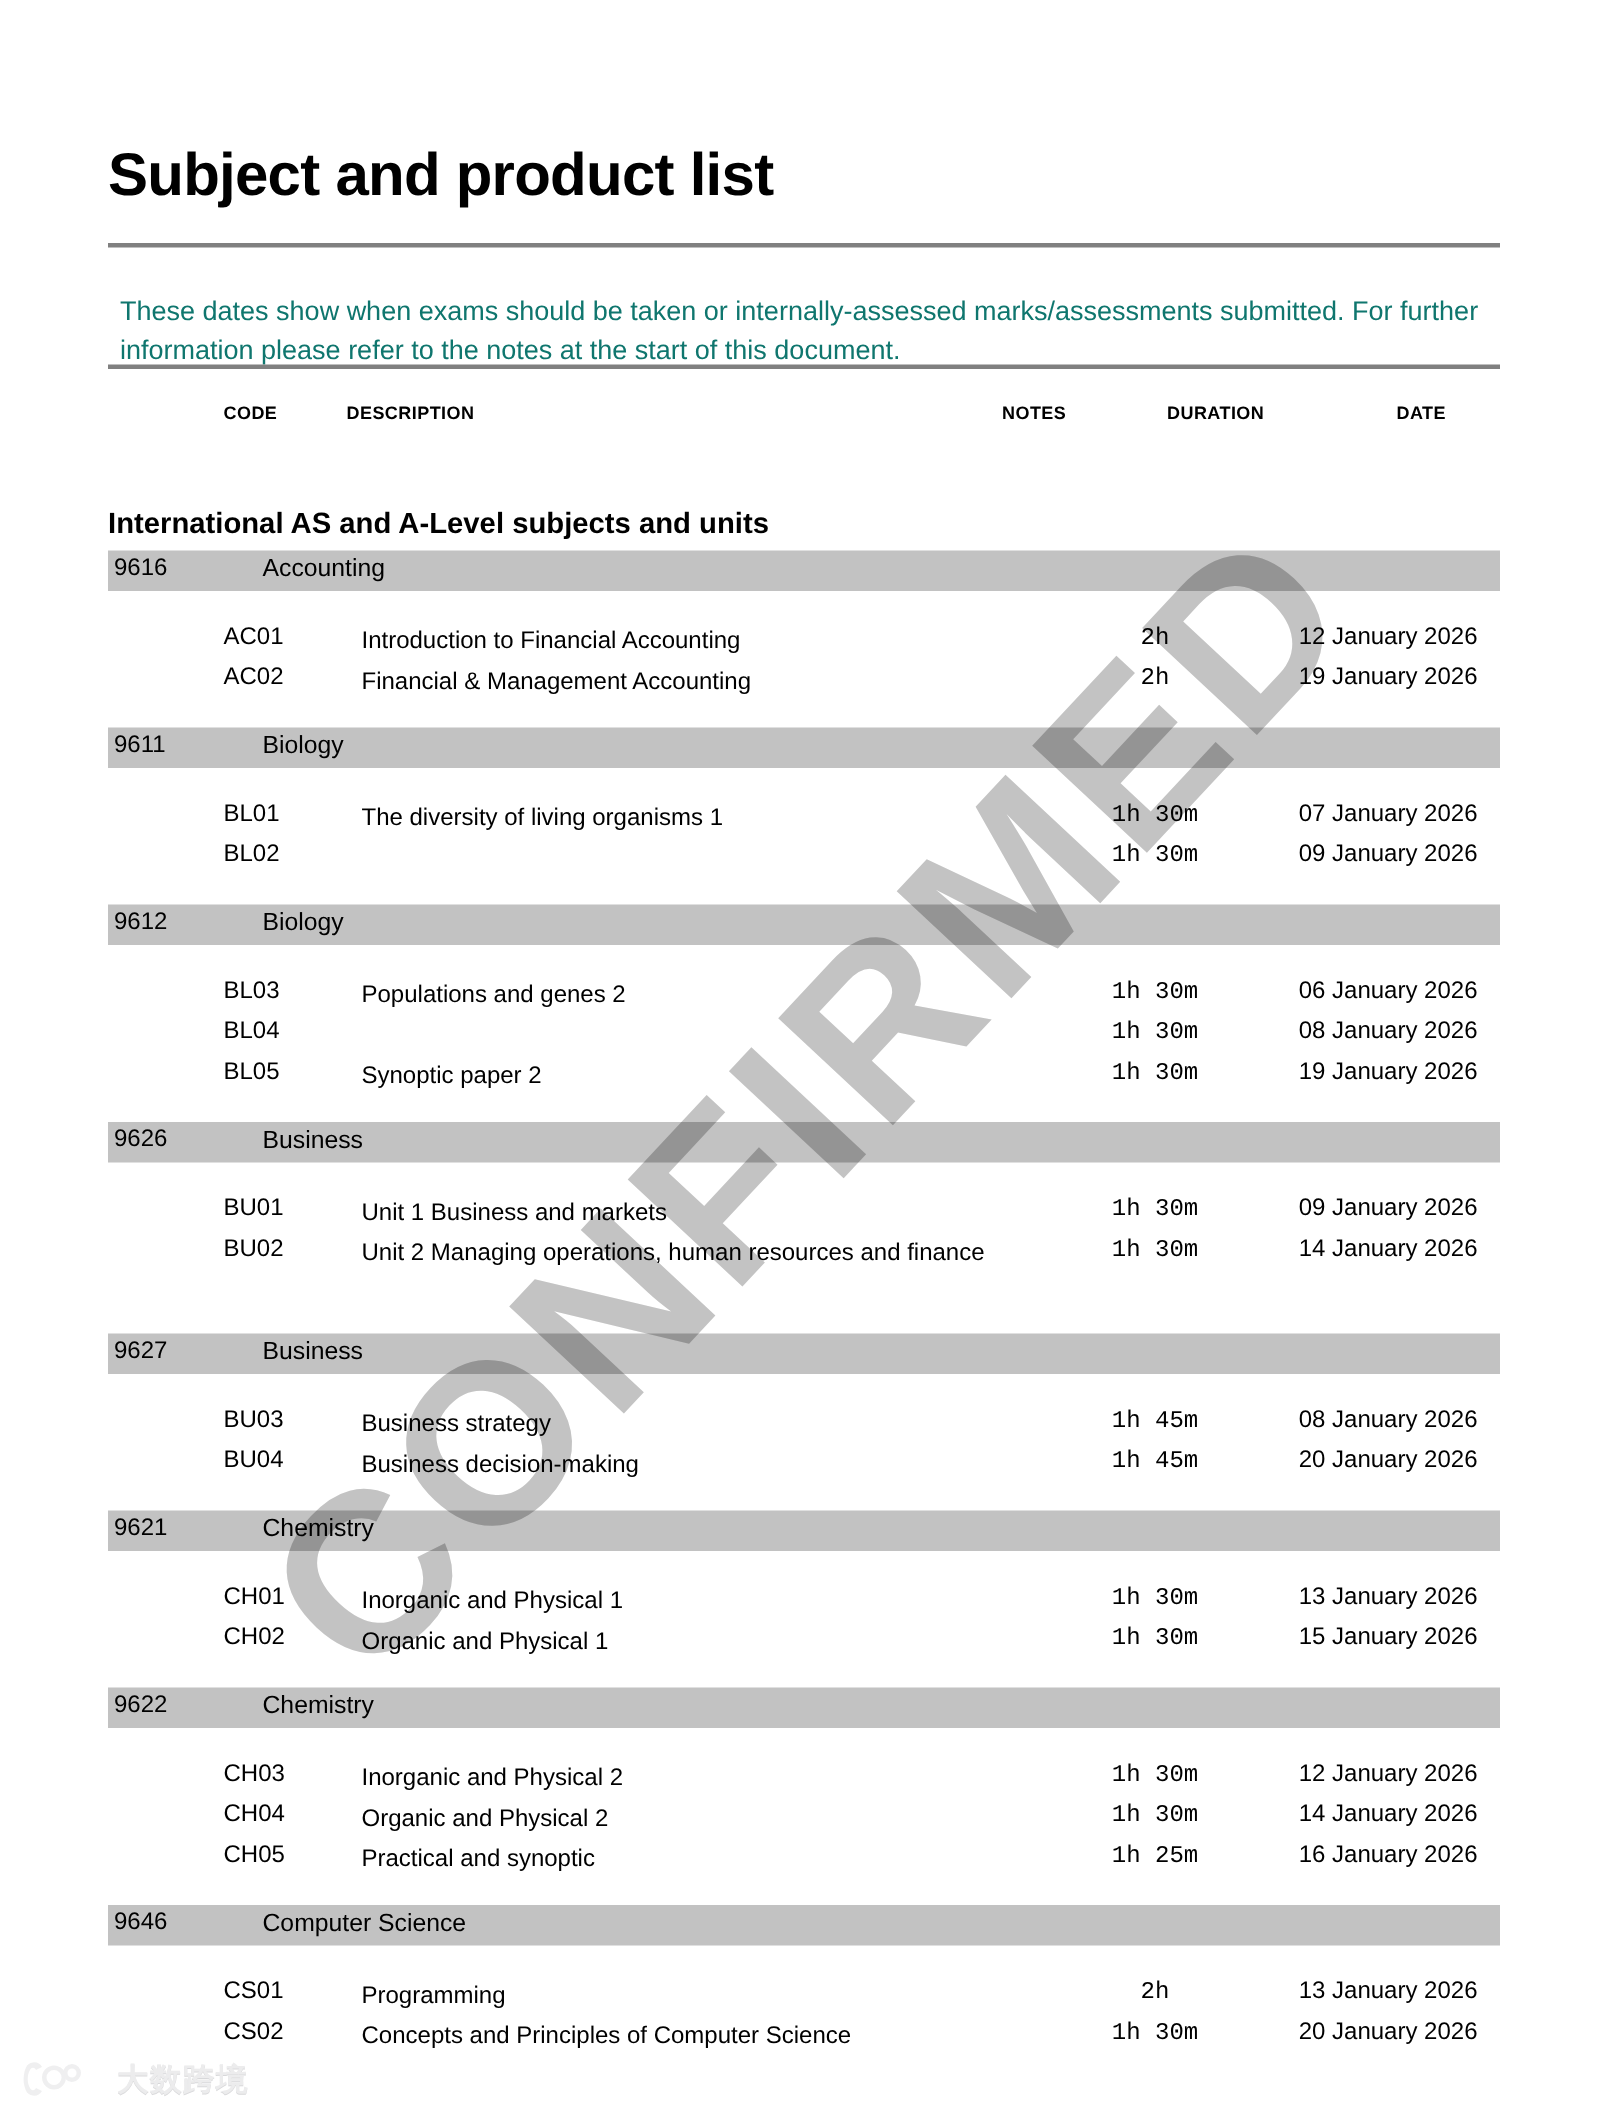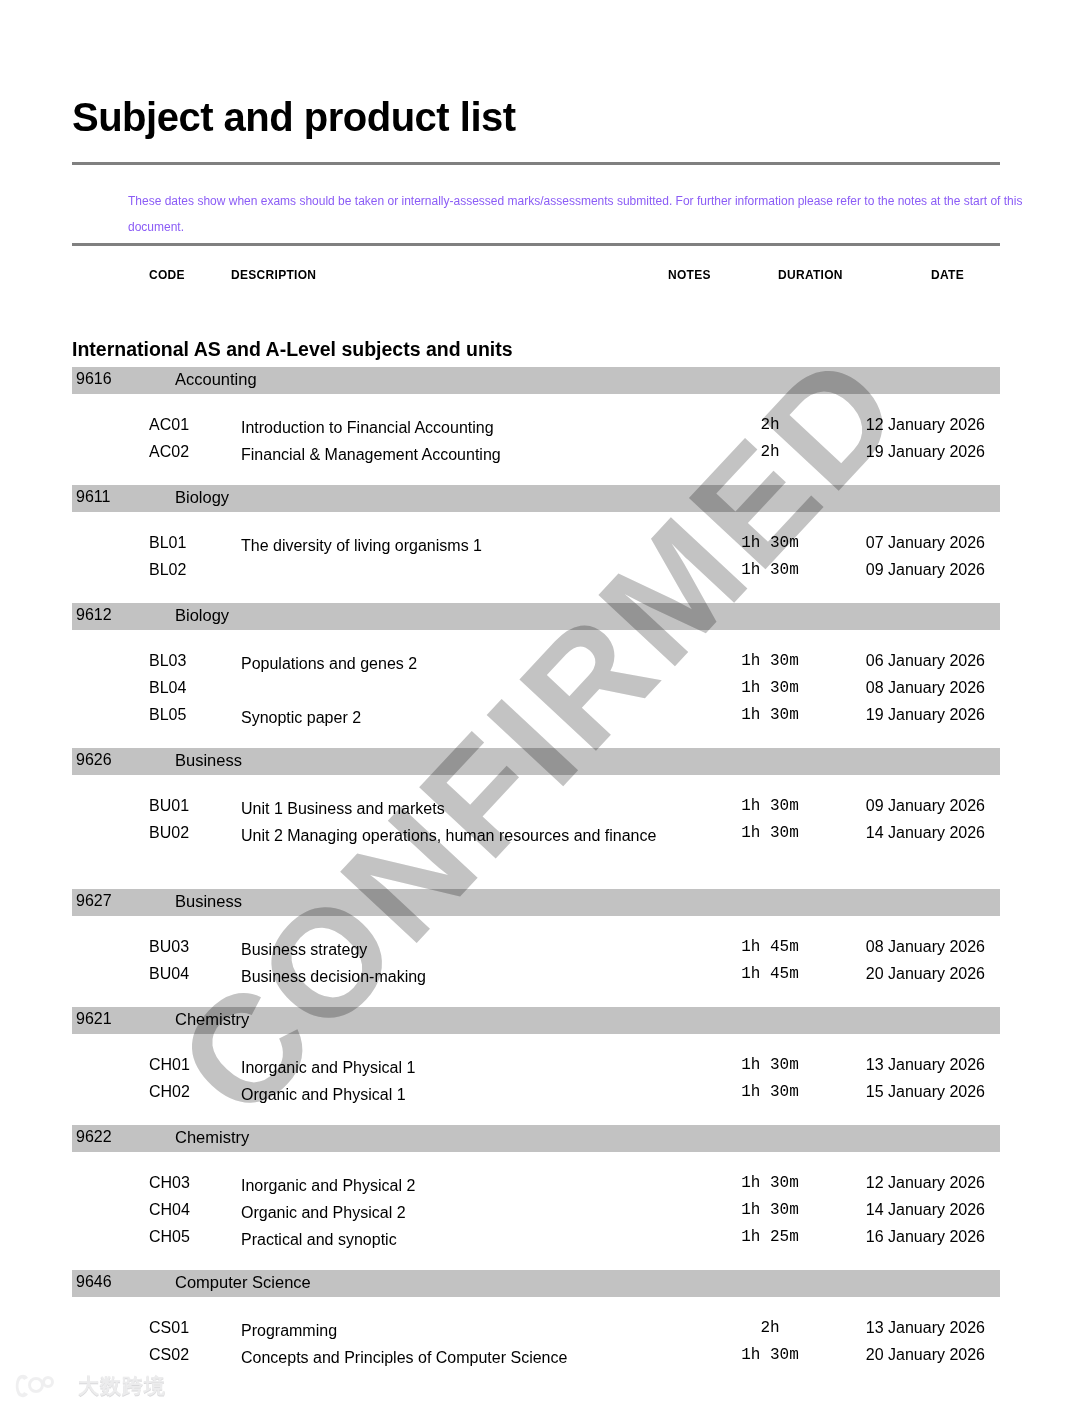--- a/index.html
+++ b/index.html
@@ -67,24 +67,23 @@
     background: #808080;
   }
   #rule-top    { top: 162px; }
   #rule-bottom { top: 243px; }
 
   #intro-text {
     position: absolute;
     left: 80px;
     top: 176px;
     width: 910px;
-    font-size: 12px;
+    font-size: 18px;
     line-height: 26px;
-    color: #8b5cf6;
-    margin-left: 48px;
+    color: #0f766e;
   }
 
   
   #column-header {
     position: absolute;
     left: 0;
     top: 268px;
     width: 1080px;
     height: 24px;
     font-size: 12px;

